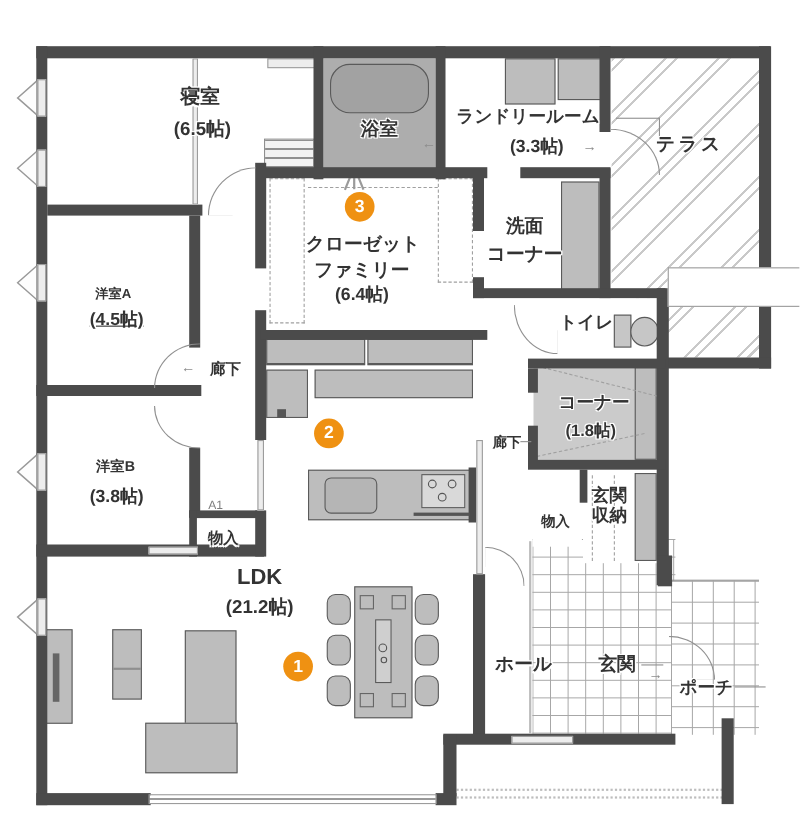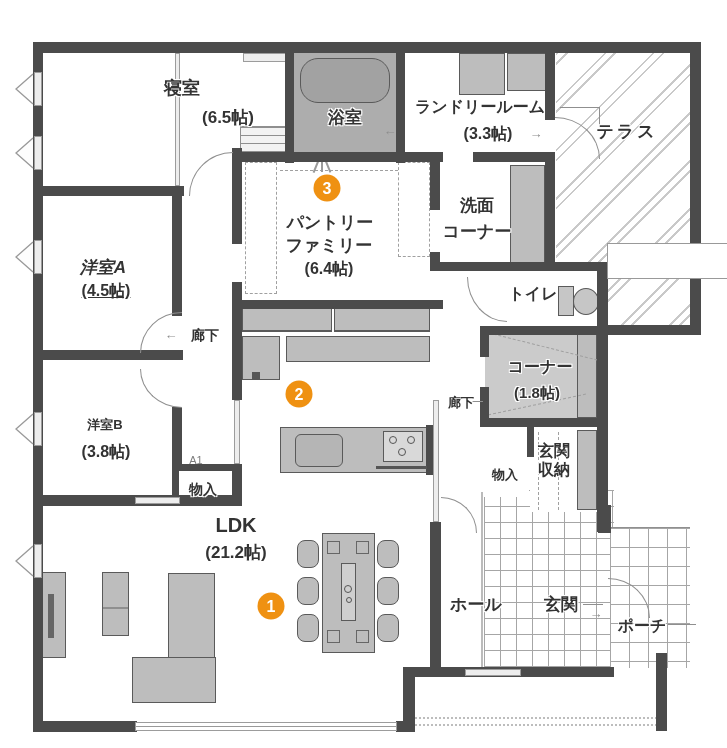--- a/index.html
+++ b/index.html
@@ -198,32 +198,32 @@
   <div class="arc" style="left:441px;top:497px;width:36px;height:36px;border-top-width:1.4px;border-right-width:1.4px;border-top-right-radius:100%;"></div>
   <div class="arc" style="left:608px;top:578px;width:42px;height:40px;border-top-width:1.4px;border-right-width:1.4px;border-top-right-radius:100%;"></div>
 
   <div class="thin" style="left:560px;top:107px;width:40px;height:1px;"></div>
   <div class="thin" style="left:599px;top:107px;width:1px;height:18px;"></div>
   <div class="thin" style="left:583px;top:604px;width:20px;height:1px;"></div>
   <div class="thin" style="left:668px;top:624px;width:28px;height:1px;"></div>
   <div class="thin" style="left:469px;top:401px;width:14px;height:1px;"></div>
 
   <div class="lbl" style="left:182px;top:88px;font-size:18px;text-align:right;">寝室</div>
-  <div class="lbl" style="left:184px;top:117px;font-size:17px;margin-left:44px;">(6.5帖)</div>
+  <div class="lbl" style="left:184px;top:117px;font-size:17px;">(6.5帖)</div>
   <div class="lbl" style="left:345px;top:117px;font-size:17px;">浴室</div>
   <div class="lbl" style="left:480px;top:107px;font-size:16px;">ランドリールーム</div>
   <div class="lbl" style="left:488px;top:134px;font-size:16px;">(3.3帖)</div>
   <div class="lbl" style="left:627px;top:131px;font-size:17px;letter-spacing:3px;">テラス</div>
   <div class="lbl" style="left:477px;top:205px;font-size:17px;">洗面</div>
   <div class="lbl" style="left:477px;top:231px;font-size:17px;">コーナー</div>
   <div class="lbl" style="left:533px;top:294px;font-size:16px;">トイレ</div>
-  <div class="lbl" style="left:330px;top:222px;font-size:17px;">パントリー</div>
+  <div class="lbl" style="left:330px;top:222px;font-size:17px;">クローゼット</div>
   <div class="lbl" style="left:329px;top:245px;font-size:17px;">ファミリー</div>
   <div class="lbl" style="left:329px;top:269px;font-size:16px;">(6.4帖)</div>
-  <div class="lbl" style="left:103px;top:267px;font-size:17px;font-style:italic;">洋室A</div>
+  <div class="lbl" style="left:103px;top:267px;font-size:12px;">洋室A</div>
   <div class="lbl" style="left:106px;top:291px;font-size:16px;text-decoration:underline;">(4.5帖)</div>
   <div class="lbl" style="left:205px;top:335px;font-size:14px;">廊下</div>
   <div class="lbl" style="left:105px;top:424px;font-size:13px;">洋室B</div>
   <div class="lbl" style="left:106px;top:452px;font-size:16px;">(3.8帖)</div>
   <div class="lbl" style="left:203px;top:489px;font-size:14px;">物入</div>
   <div class="lbl" style="left:540px;top:367px;font-size:16px;">コーナー</div>
   <div class="lbl" style="left:537px;top:392px;font-size:15px;">(1.8帖)</div>
   <div class="lbl" style="left:461px;top:402px;font-size:13px;">廊下</div>
   <div class="lbl" style="left:505px;top:474px;font-size:13px;">物入</div>
   <div class="lbl" style="left:554px;top:451px;font-size:16px;">玄関</div>

